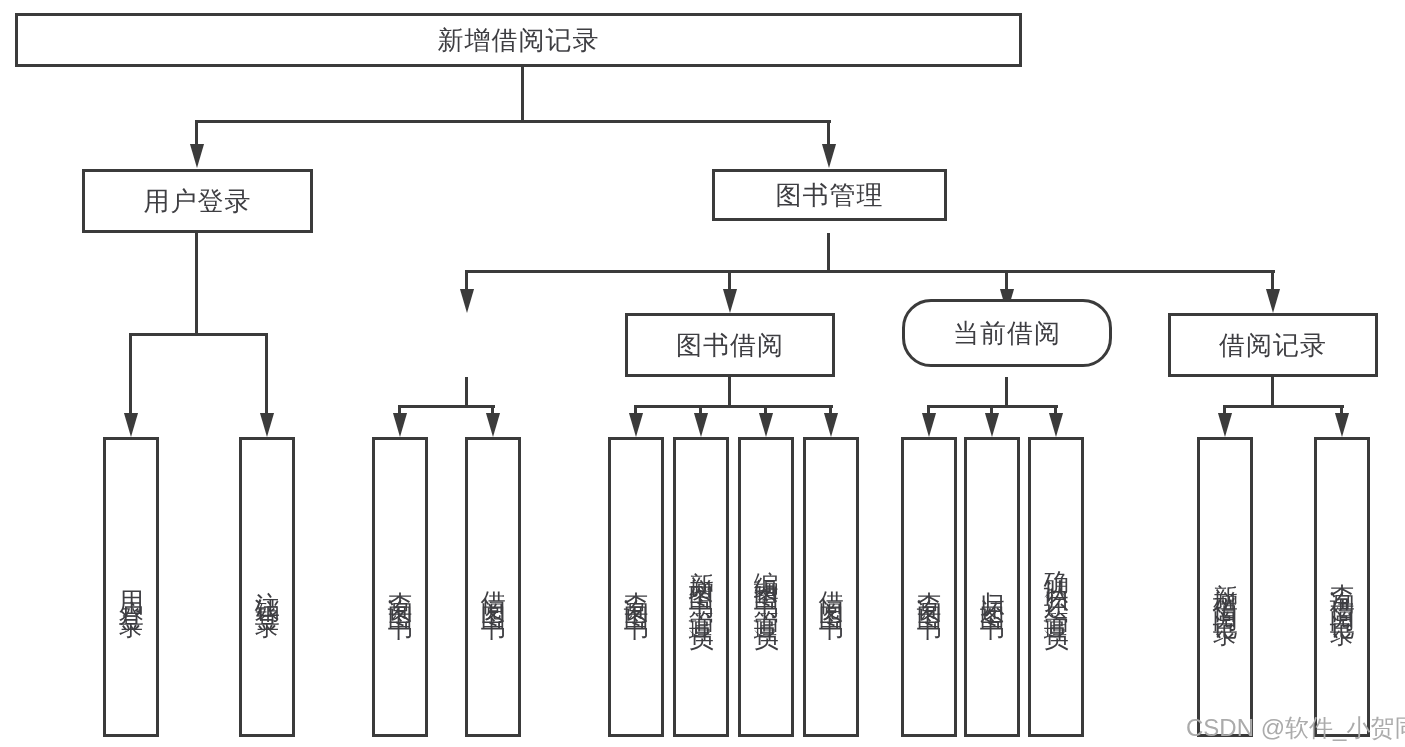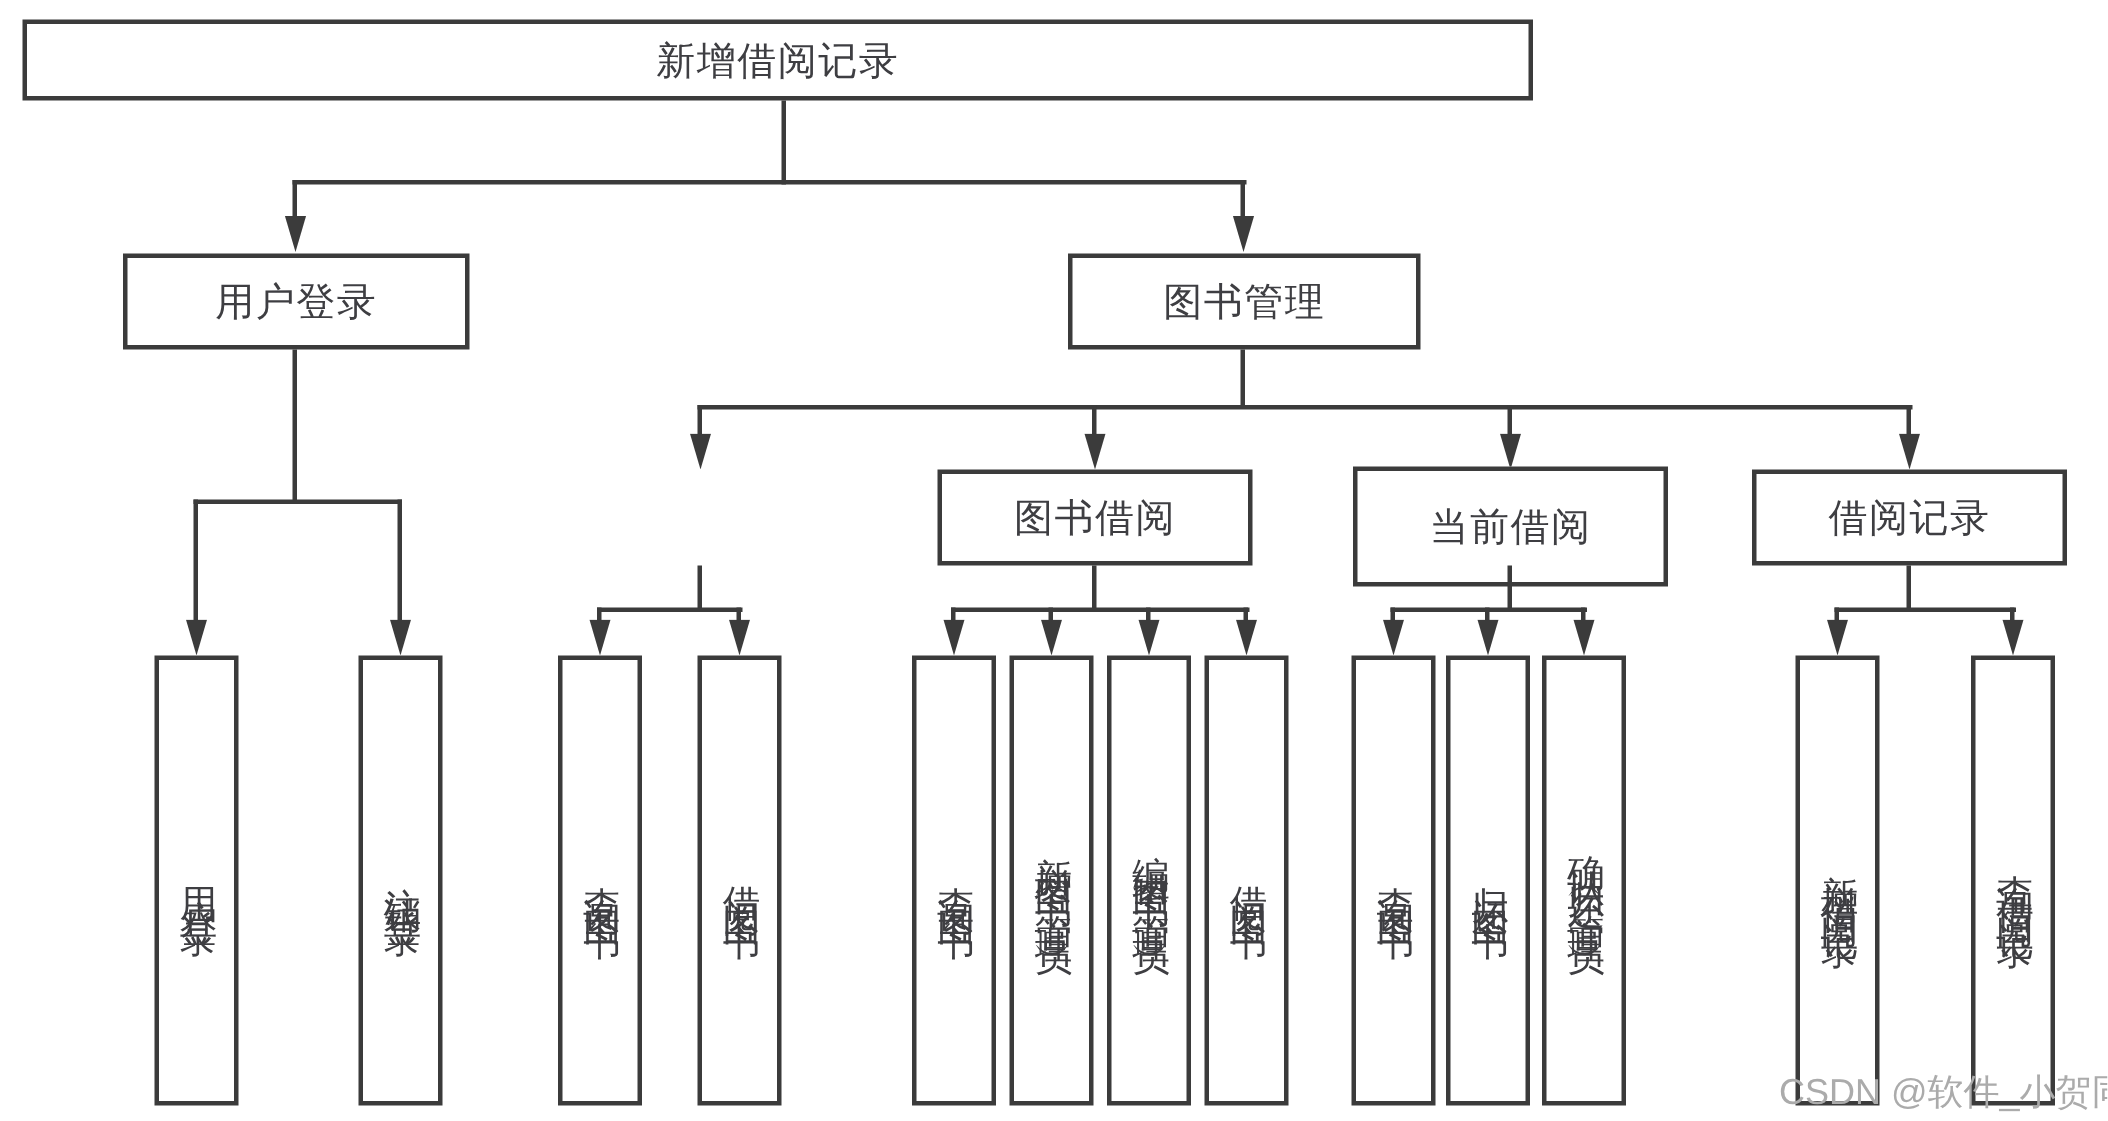--- a/index.html
+++ b/index.html
@@ -62,21 +62,21 @@
   <div class="ln" style="left:521px;top:67px;width:3px;height:56px;"></div>
   <div class="ln" style="left:195px;top:120px;width:636px;height:3px;"></div>
   <div class="ln" style="left:195px;top:120px;width:3px;height:28px;"></div>
   <div class="arr" style="left:189px;top:144px;"></div>
   <div class="ln" style="left:827px;top:120px;width:3px;height:28px;"></div>
   <div class="arr" style="left:821px;top:144px;"></div>
 
   <div class="box" style="left:82px;top:169px;width:231px;height:64px;">
     <span class="hlabel">用户登录</span>
   </div>
-  <div class="box" style="left:712px;top:169px;width:235px;height:64px;">
+  <div class="box" style="left:712px;top:169px;width:235px;height:52px;">
     <span class="hlabel">图书管理</span>
   </div>
 
   <div class="ln" style="left:195px;top:233px;width:3px;height:102px;"></div>
   <div class="ln" style="left:129px;top:333px;width:139px;height:3px;"></div>
   <div class="ln" style="left:129px;top:333px;width:3px;height:82px;"></div>
   <div class="arr" style="left:123px;top:413px;"></div>
   <div class="ln" style="left:265px;top:333px;width:3px;height:82px;"></div>
   <div class="arr" style="left:259px;top:413px;"></div>
 
@@ -87,21 +87,21 @@
   <div class="ln" style="left:728px;top:270px;width:3px;height:21px;"></div>
   <div class="arr" style="left:722px;top:289px;"></div>
   <div class="ln" style="left:1005px;top:270px;width:3px;height:21px;"></div>
   <div class="arr" style="left:999px;top:289px;"></div>
   <div class="ln" style="left:1271px;top:270px;width:3px;height:21px;"></div>
   <div class="arr" style="left:1265px;top:289px;"></div>
 
   <div class="box" style="left:625px;top:313px;width:210px;height:64px;">
     <span class="hlabel">图书借阅</span>
   </div>
-  <div class="box" style="left:902px;top:311px;width:210px;height:80px;">
+  <div class="box" style="left:902px;top:299px;width:210px;height:68px;border-radius:29px;">
     <span class="hlabel">当前借阅</span>
   </div>
   <div class="box" style="left:1168px;top:313px;width:210px;height:64px;">
     <span class="hlabel">借阅记录</span>
   </div>
 
   <div class="ln" style="left:465px;top:377px;width:3px;height:31px;"></div>
   <div class="ln" style="left:398px;top:405px;width:97px;height:3px;"></div>
   <div class="ln" style="left:398px;top:405px;width:3px;height:12px;"></div>
   <div class="arr" style="left:392px;top:413px;"></div>

